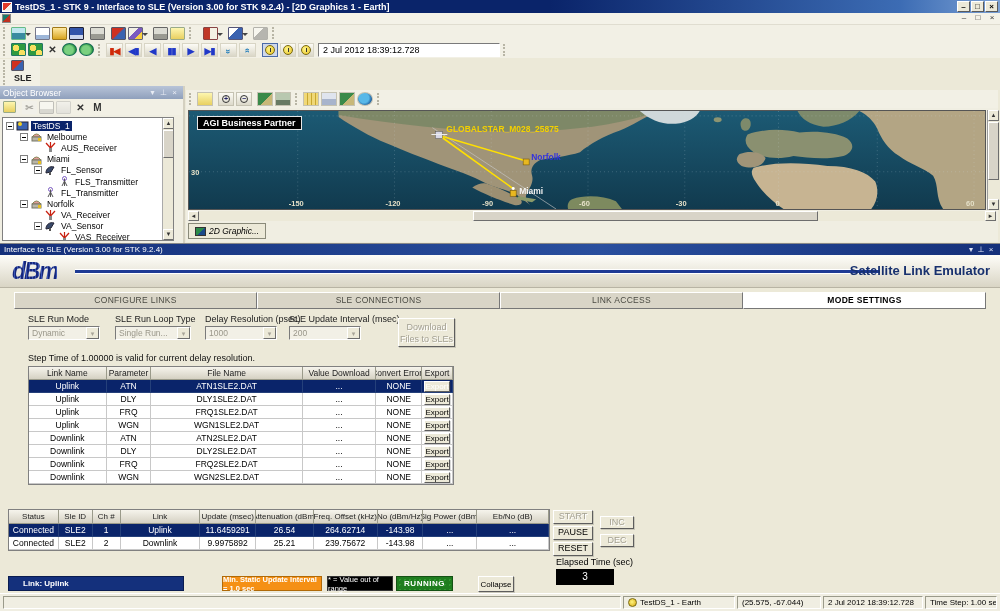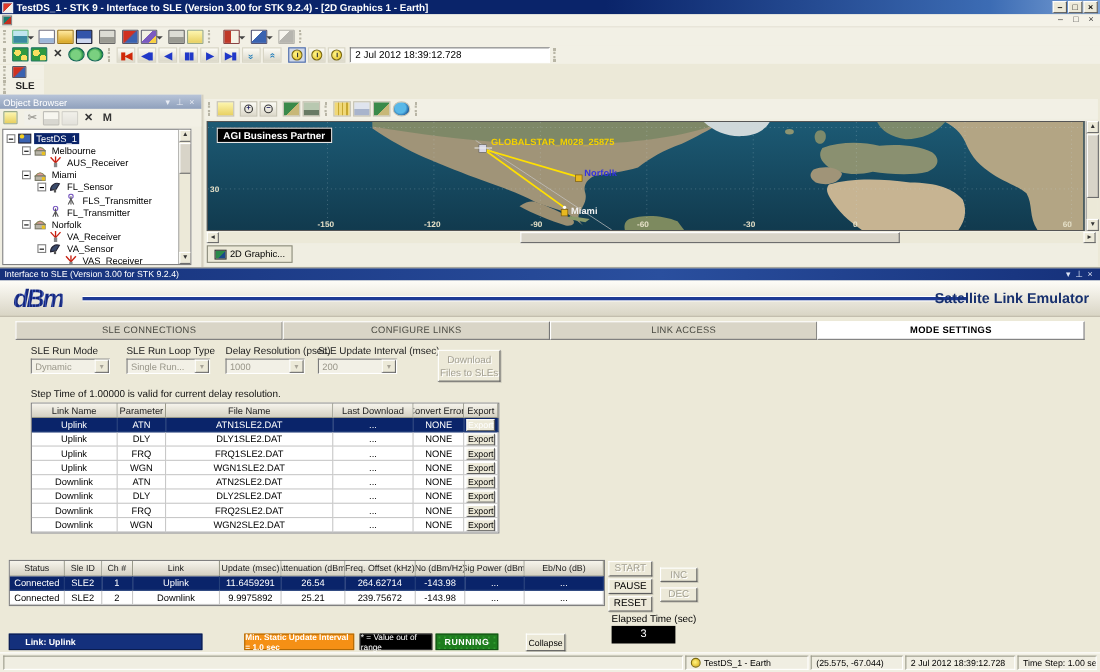--- a/index.html
+++ b/index.html
@@ -80,21 +80,21 @@
   .mi.grid { background:linear-gradient(180deg,#dfe4ee 50%,#a8b4cc 50%); }
   .mi.img  { background:linear-gradient(135deg,#3a8a4a 55%,#c8b878 55%); }
   .mi.world{ background:radial-gradient(circle at 6px 5px,#58b8e8 45%,#1a5a9a 75%); border-radius:50%; }
   .map-view { position:absolute; left:2px; top:20px; width:798px; height:100px; border:1px solid #555; background:#134457; }
   .map-view svg { display:block; width:100%; height:100%; }
   .agi-badge { position:absolute; left:8px; top:5px; background:#000; border:1px solid #e8e8e8; color:#fff; font-size:9px; font-weight:bold; padding:1px 5px; }
   .map-vscroll { position:absolute; right:0; top:20px; width:11px; height:100px; background:#ece9d8; border-left:1px solid #999; }
   .map-hscroll { position:absolute; left:2px; top:121px; width:808px; height:10px; background:#ece9d8; display:flex; align-items:center; }
   .hthumb { position:absolute; left:285px; top:0; width:345px; height:10px; background:#d8d4c8; border:1px solid; border-color:#fff #6d6d6d #6d6d6d #fff; }
   .map-tabs { position:absolute; left:0; top:133px; width:812px; height:19px; background:#f0eee2; display:flex; align-items:flex-start; padding-left:2px; }
-  .map-tab { display:flex; align-items:center; gap:3px; border:1px solid #8a8a7a; background:#ece9d8; font-size:8.5px; padding:2px 6px; }
+  .map-tab { display:flex; align-items:center; gap:3px; border:1px solid #8a8a7a; background:#ece9d8; font-size:8.5px; padding:2px 6px;font-style:italic; }
   .map-tab .mticon { width:11px; height:9px; background:linear-gradient(135deg,#2a8a4a 55%,#1a4a8a 55%); border:1px solid #333; }
   
   .slepanel { left:0; top:243px; width:1000px; height:350px; background:#ece9d8; border-top:1px solid #888; }
   .sle-title { position:absolute; left:0; top:0; width:1000px; height:11px; background:linear-gradient(90deg,#15307a,#2a4f9e 60%,#15307a); color:#fff; font-size:8px; display:flex; align-items:center; padding:0 4px; }
   .sle-title .hname { flex:1; }
   .sle-title .hbt { color:#dfe4f4; width:10px; text-align:center; font-size:8px; }
   .sle-head { position:absolute; left:0; top:11px; width:1000px; height:33px; background:linear-gradient(180deg,#fefdf8,#d9d5c5); border-bottom:1px solid #b8b4a4; }
   .dbm-logo { position:absolute; left:12px; top:3px; font-size:23px; font-weight:bold; font-style:italic; color:#1e3a94; letter-spacing:-2px; background:repeating-linear-gradient(90deg,#16277c 0 2px,#3a55b4 2px 3px); -webkit-background-clip:text; background-clip:text; -webkit-text-fill-color:transparent; }
   .dbm-rule { position:absolute; left:75px; top:15px; width:805px; height:3px; background:#1e3a94; box-shadow:0 1px 0 #fff,0 -1px 0 #fff; }
   .sle-product { position:absolute; right:10px; top:8px; font-size:13px; font-weight:bold; color:#17306e; }
@@ -484,22 +484,22 @@
     <span class="hbt">⊥</span>
     <span class="hbt">×</span>
   </div>
   <div class="sle-head">
     <span class="dbm-logo">dBm</span>
     <span class="dbm-rule"></span>
     <span class="sle-product">Satellite Link Emulator</span>
   </div>
 
   <div class="sle-tabs" id="sle-tabs">
+      <div class="sle-tab">CONFIGURE LINKS</div>
       <div class="sle-tab">SLE CONNECTIONS</div>
-      <div class="sle-tab">CONFIGURE LINKS</div>
       <div class="sle-tab">LINK ACCESS</div>
       <div class="sle-tab active">MODE SETTINGS</div>
     </div>
 
   <div class="fgroup" style="left:28px;">
     <div class="flabel">SLE Run Mode</div>
     <div class="combo">
       <span class="cval">Dynamic</span>
       <span class="carrow">▾</span>
     </div>
@@ -527,21 +527,21 @@
   </div>
   <div class="btn3 dis dlbtn">Download Files to SLEs</div>
 
   <div class="note-text">Step Time of 1.00000 is valid for current delay resolution.</div>
 
   <div class="dtable ftable" id="file-table">
       <div class="trow thead">
         <div class="tcell" style="width: 78px;">Link Name</div>
         <div class="tcell" style="width: 45px;">Parameter</div>
         <div class="tcell" style="width: 152px;">File Name</div>
-        <div class="tcell" style="width: 74px;">Last Download</div>
+        <div class="tcell" style="width: 74px;">Value Download</div>
         <div class="tcell" style="width: 46px;">Convert Errors</div>
         <div class="tcell" style="width: 31px;">Export</div>
       </div>
       <div class="trow sel">
         <div class="tcell" style="width: 78px;">Uplink</div>
         <div class="tcell" style="width: 45px;">ATN</div>
         <div class="tcell" style="width: 152px;">ATN1SLE2.DAT</div>
         <div class="tcell" style="width: 74px;">...</div>
         <div class="tcell" style="width: 46px;">NONE</div>
         <div class="tcell" style="width: 31px;">

